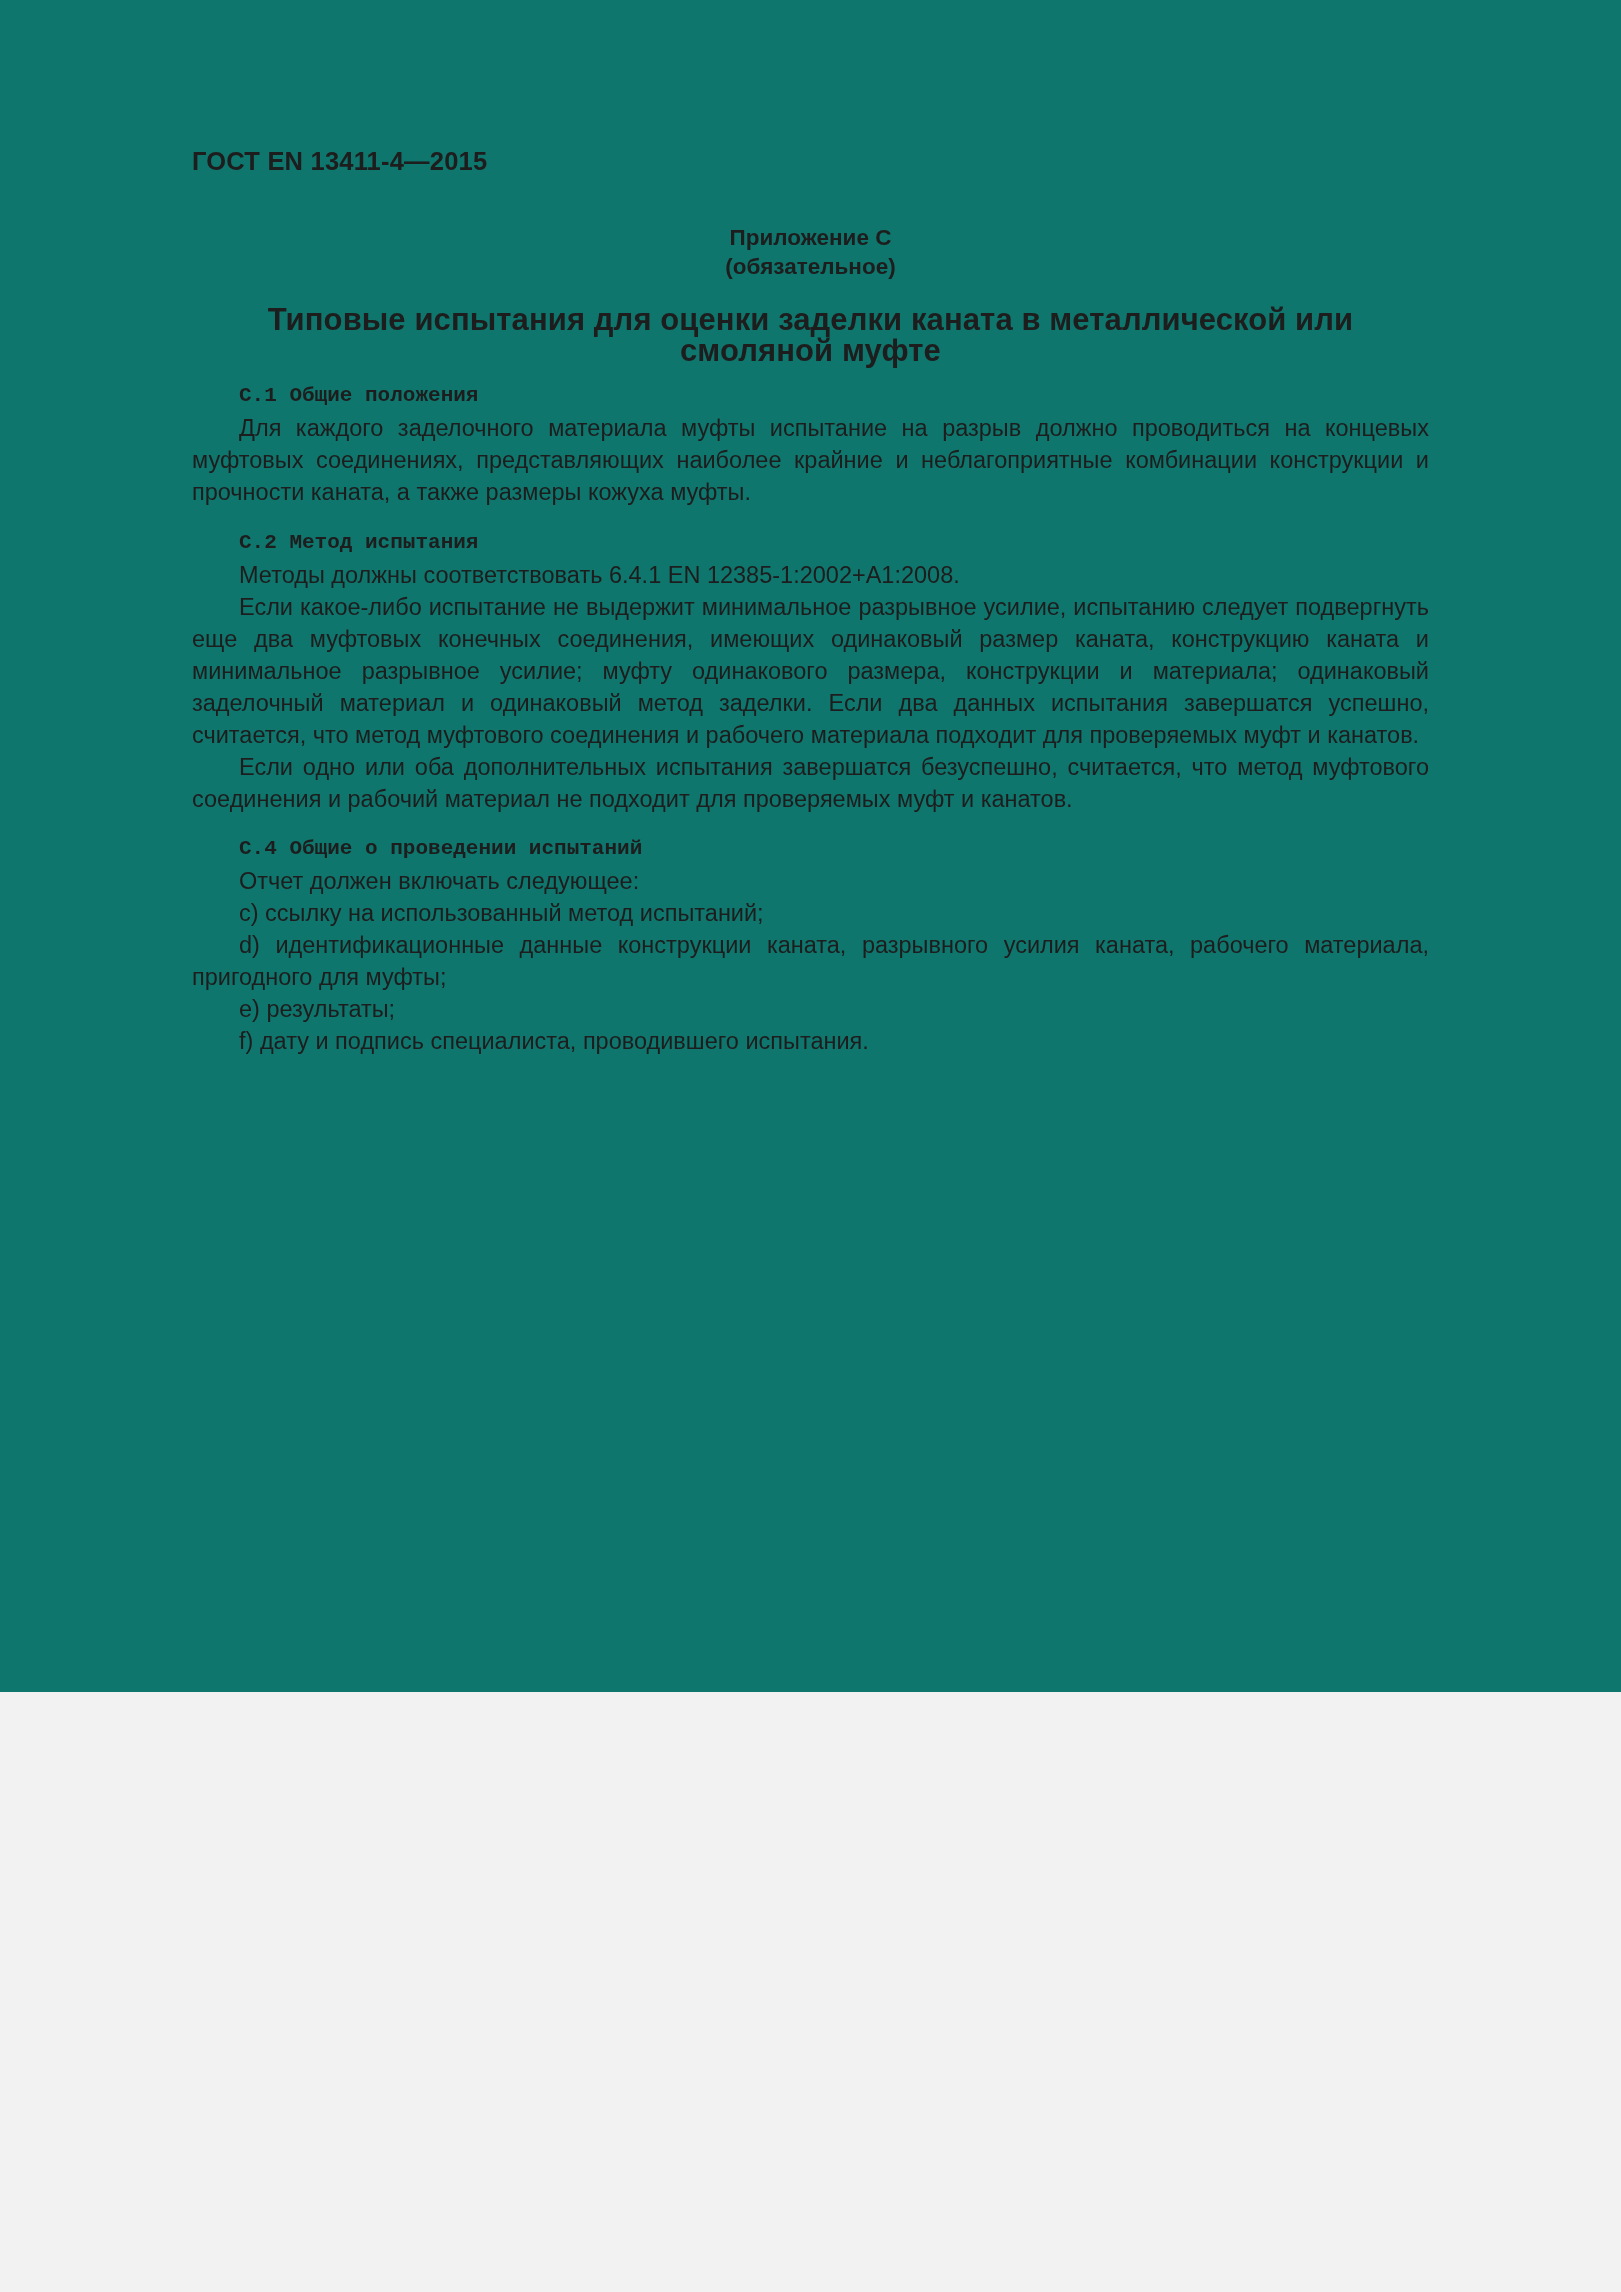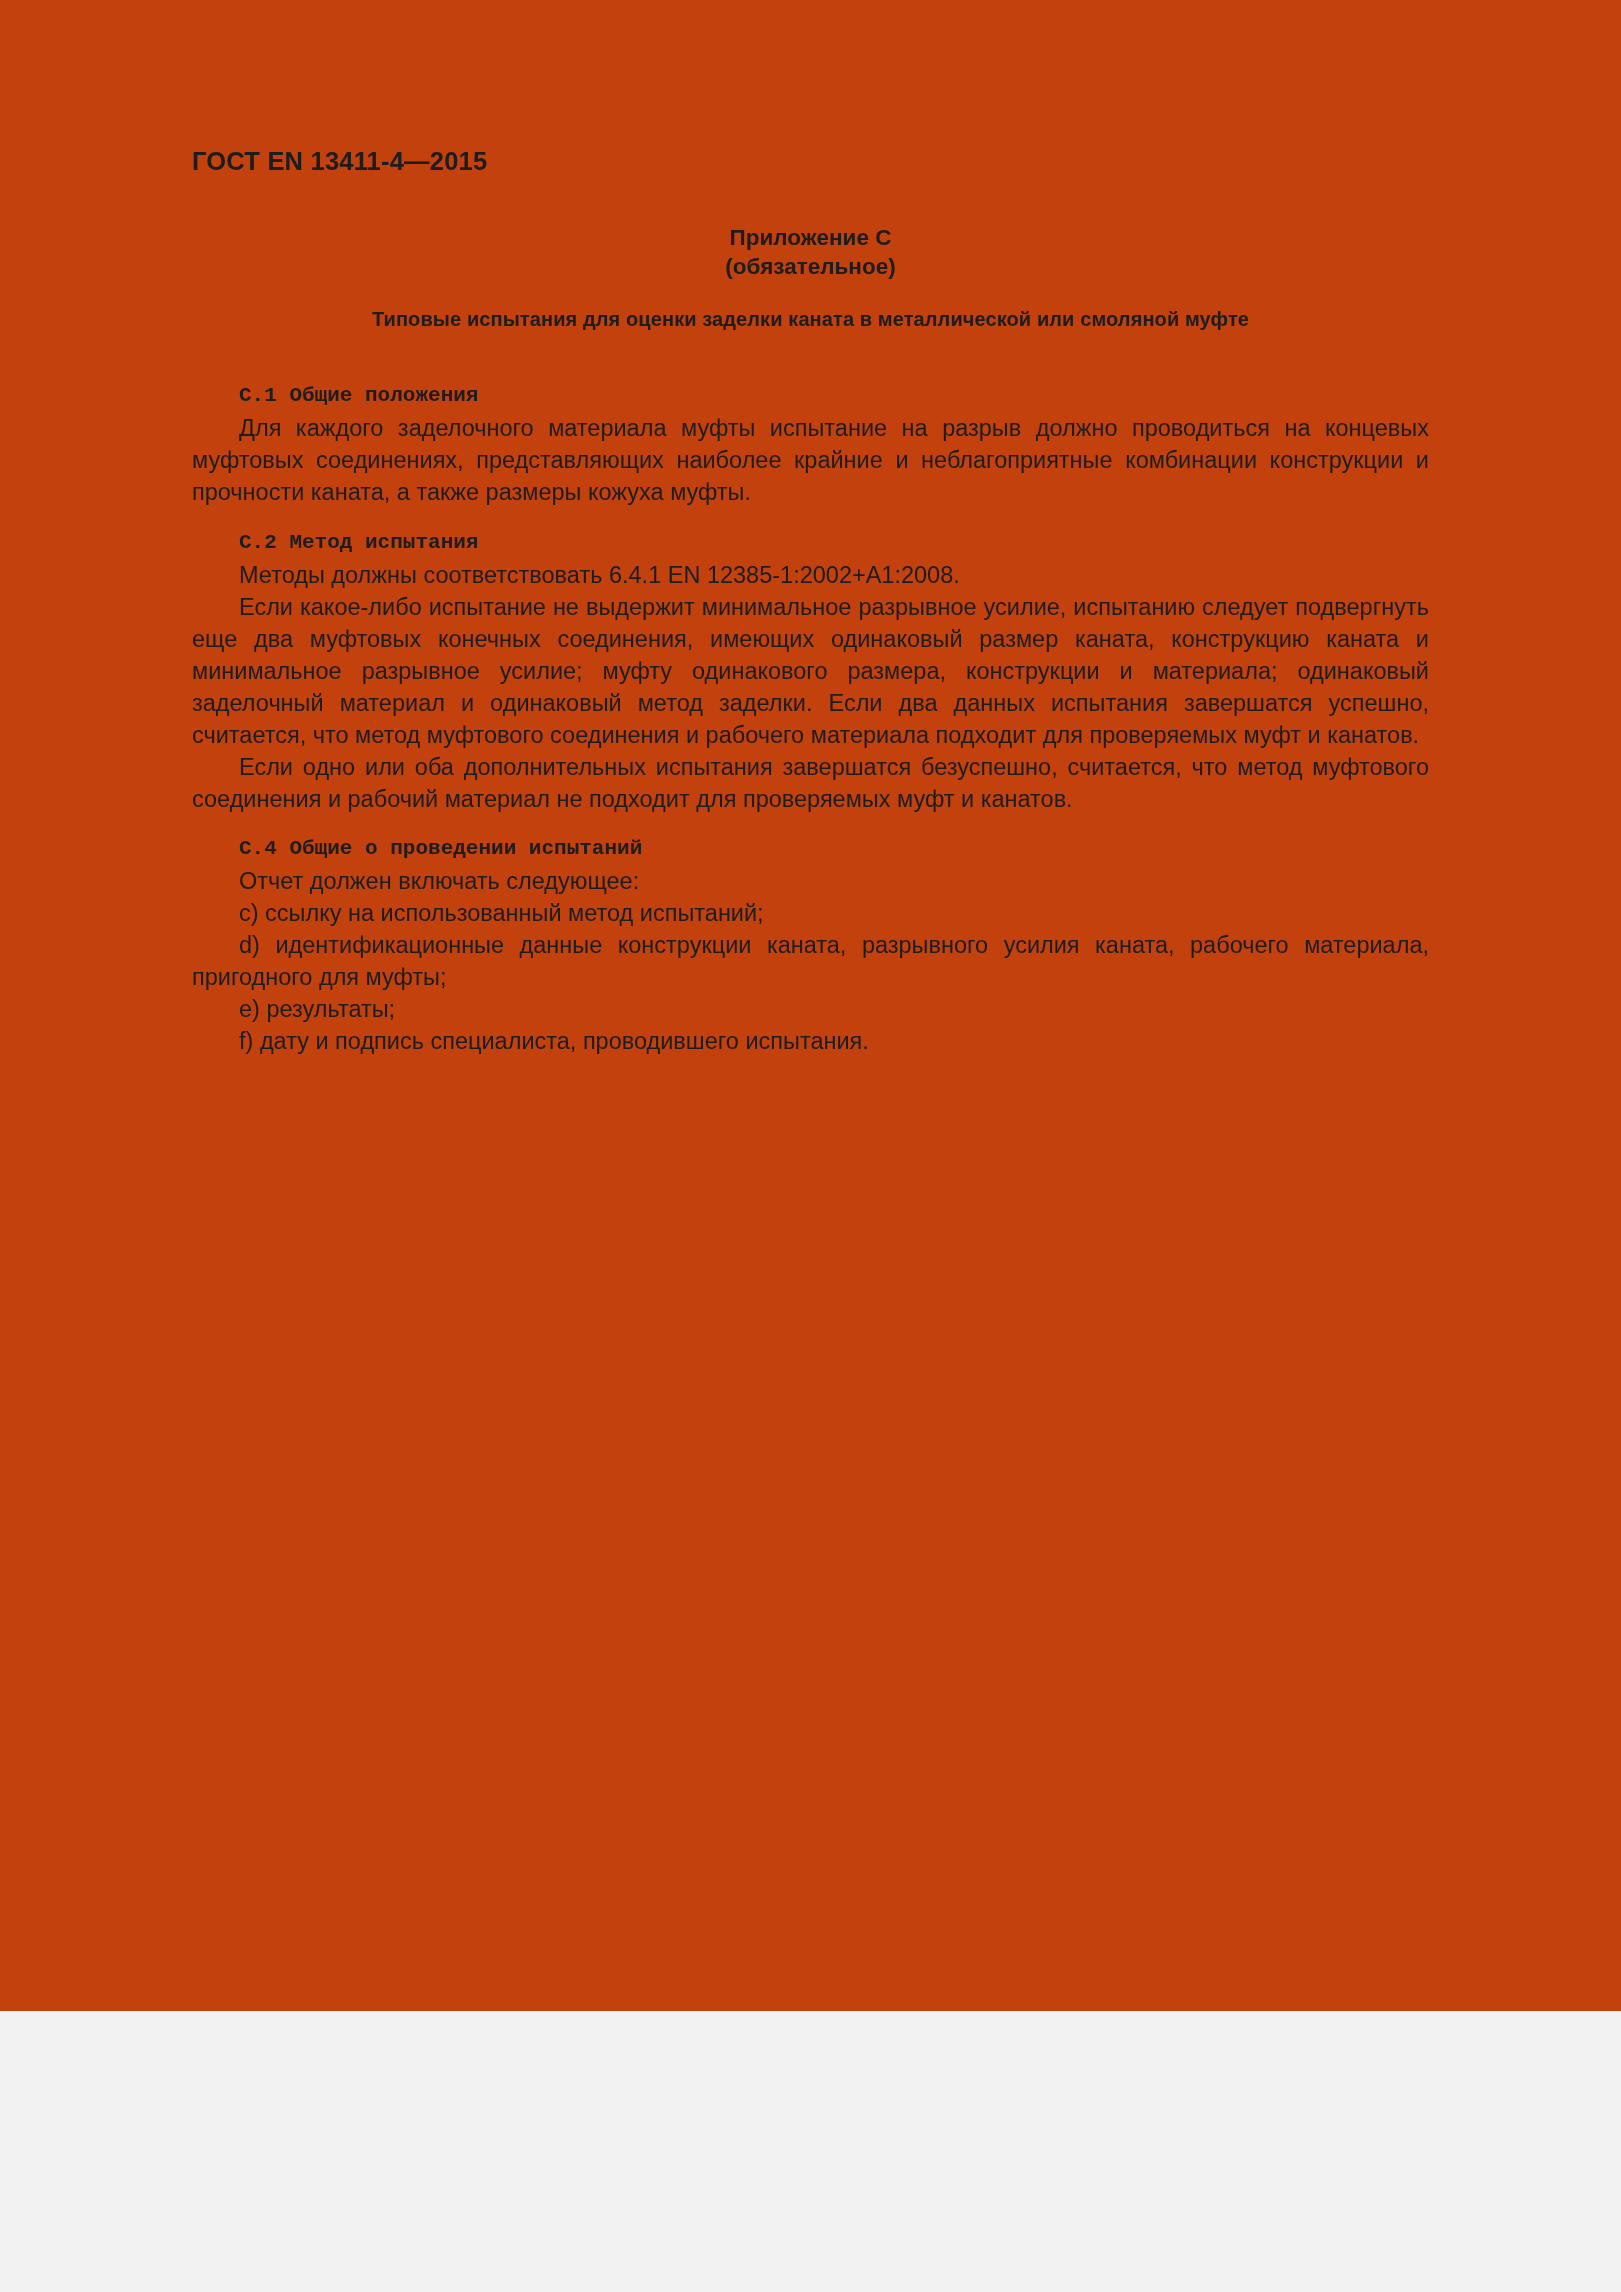--- a/index.html
+++ b/index.html
@@ -3,22 +3,22 @@
 <meta charset="utf-8">
 <style>
   html, body {
     margin: 0;
     padding: 0;
     background: #f2f2f2;
   }
   .page {
     position: relative;
     width: 1621px;
-    height: 2011px;
-    background: #c2410c;
+    height: 1692px;
+    background: #0f766e;
     box-sizing: border-box;
     font-family: "Liberation Sans", sans-serif;
     color: #1d1d1d;
     overflow: hidden;
   }
   .content {
     position: absolute;
     left: 192px;
     top: 0;
     width: 1237px;
@@ -49,21 +49,21 @@
   }
   .annex-block .line { display: block; }
 
   
   .annex-title {
     position: absolute;
     left: 0;
     top: 304px;
     width: 100%;
     text-align: center;
-    font-size: 20px;
+    font-size: 31px;
     font-weight: bold;
     line-height: 31px;
     letter-spacing: 0.1px;
   }
 
   
   .body-flow {
     position: absolute;
     left: 0;
     top: 380px;

